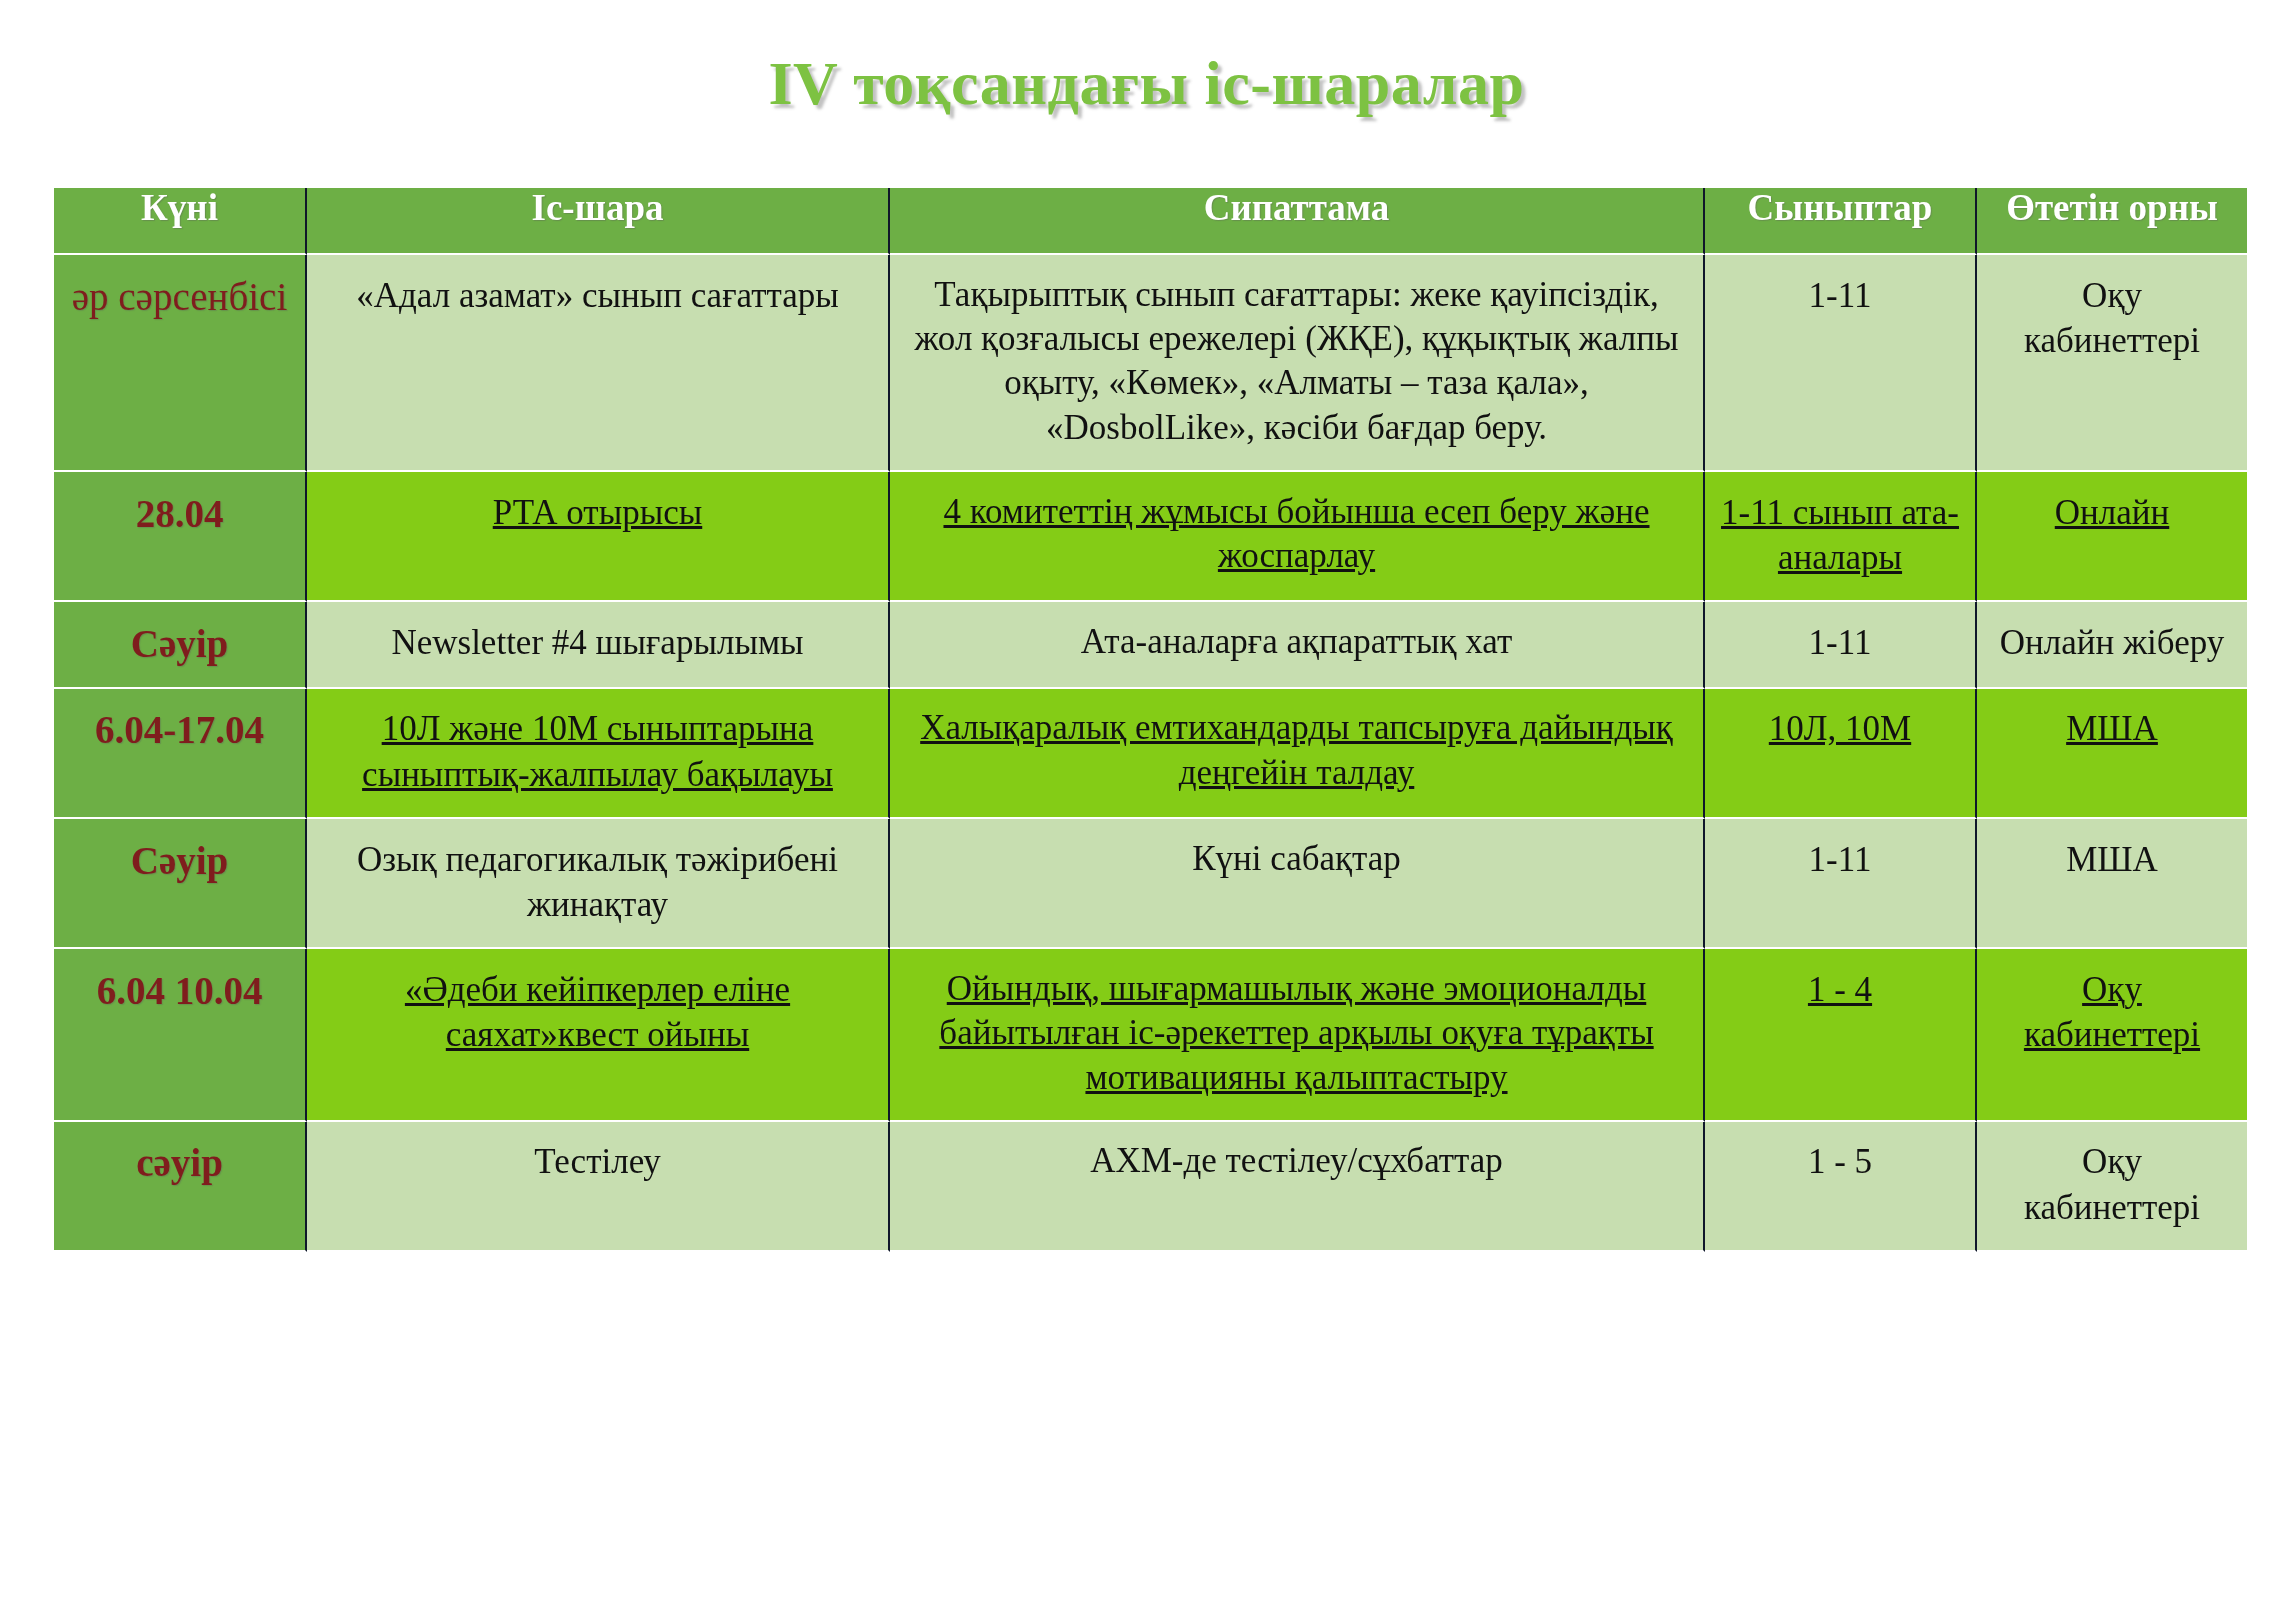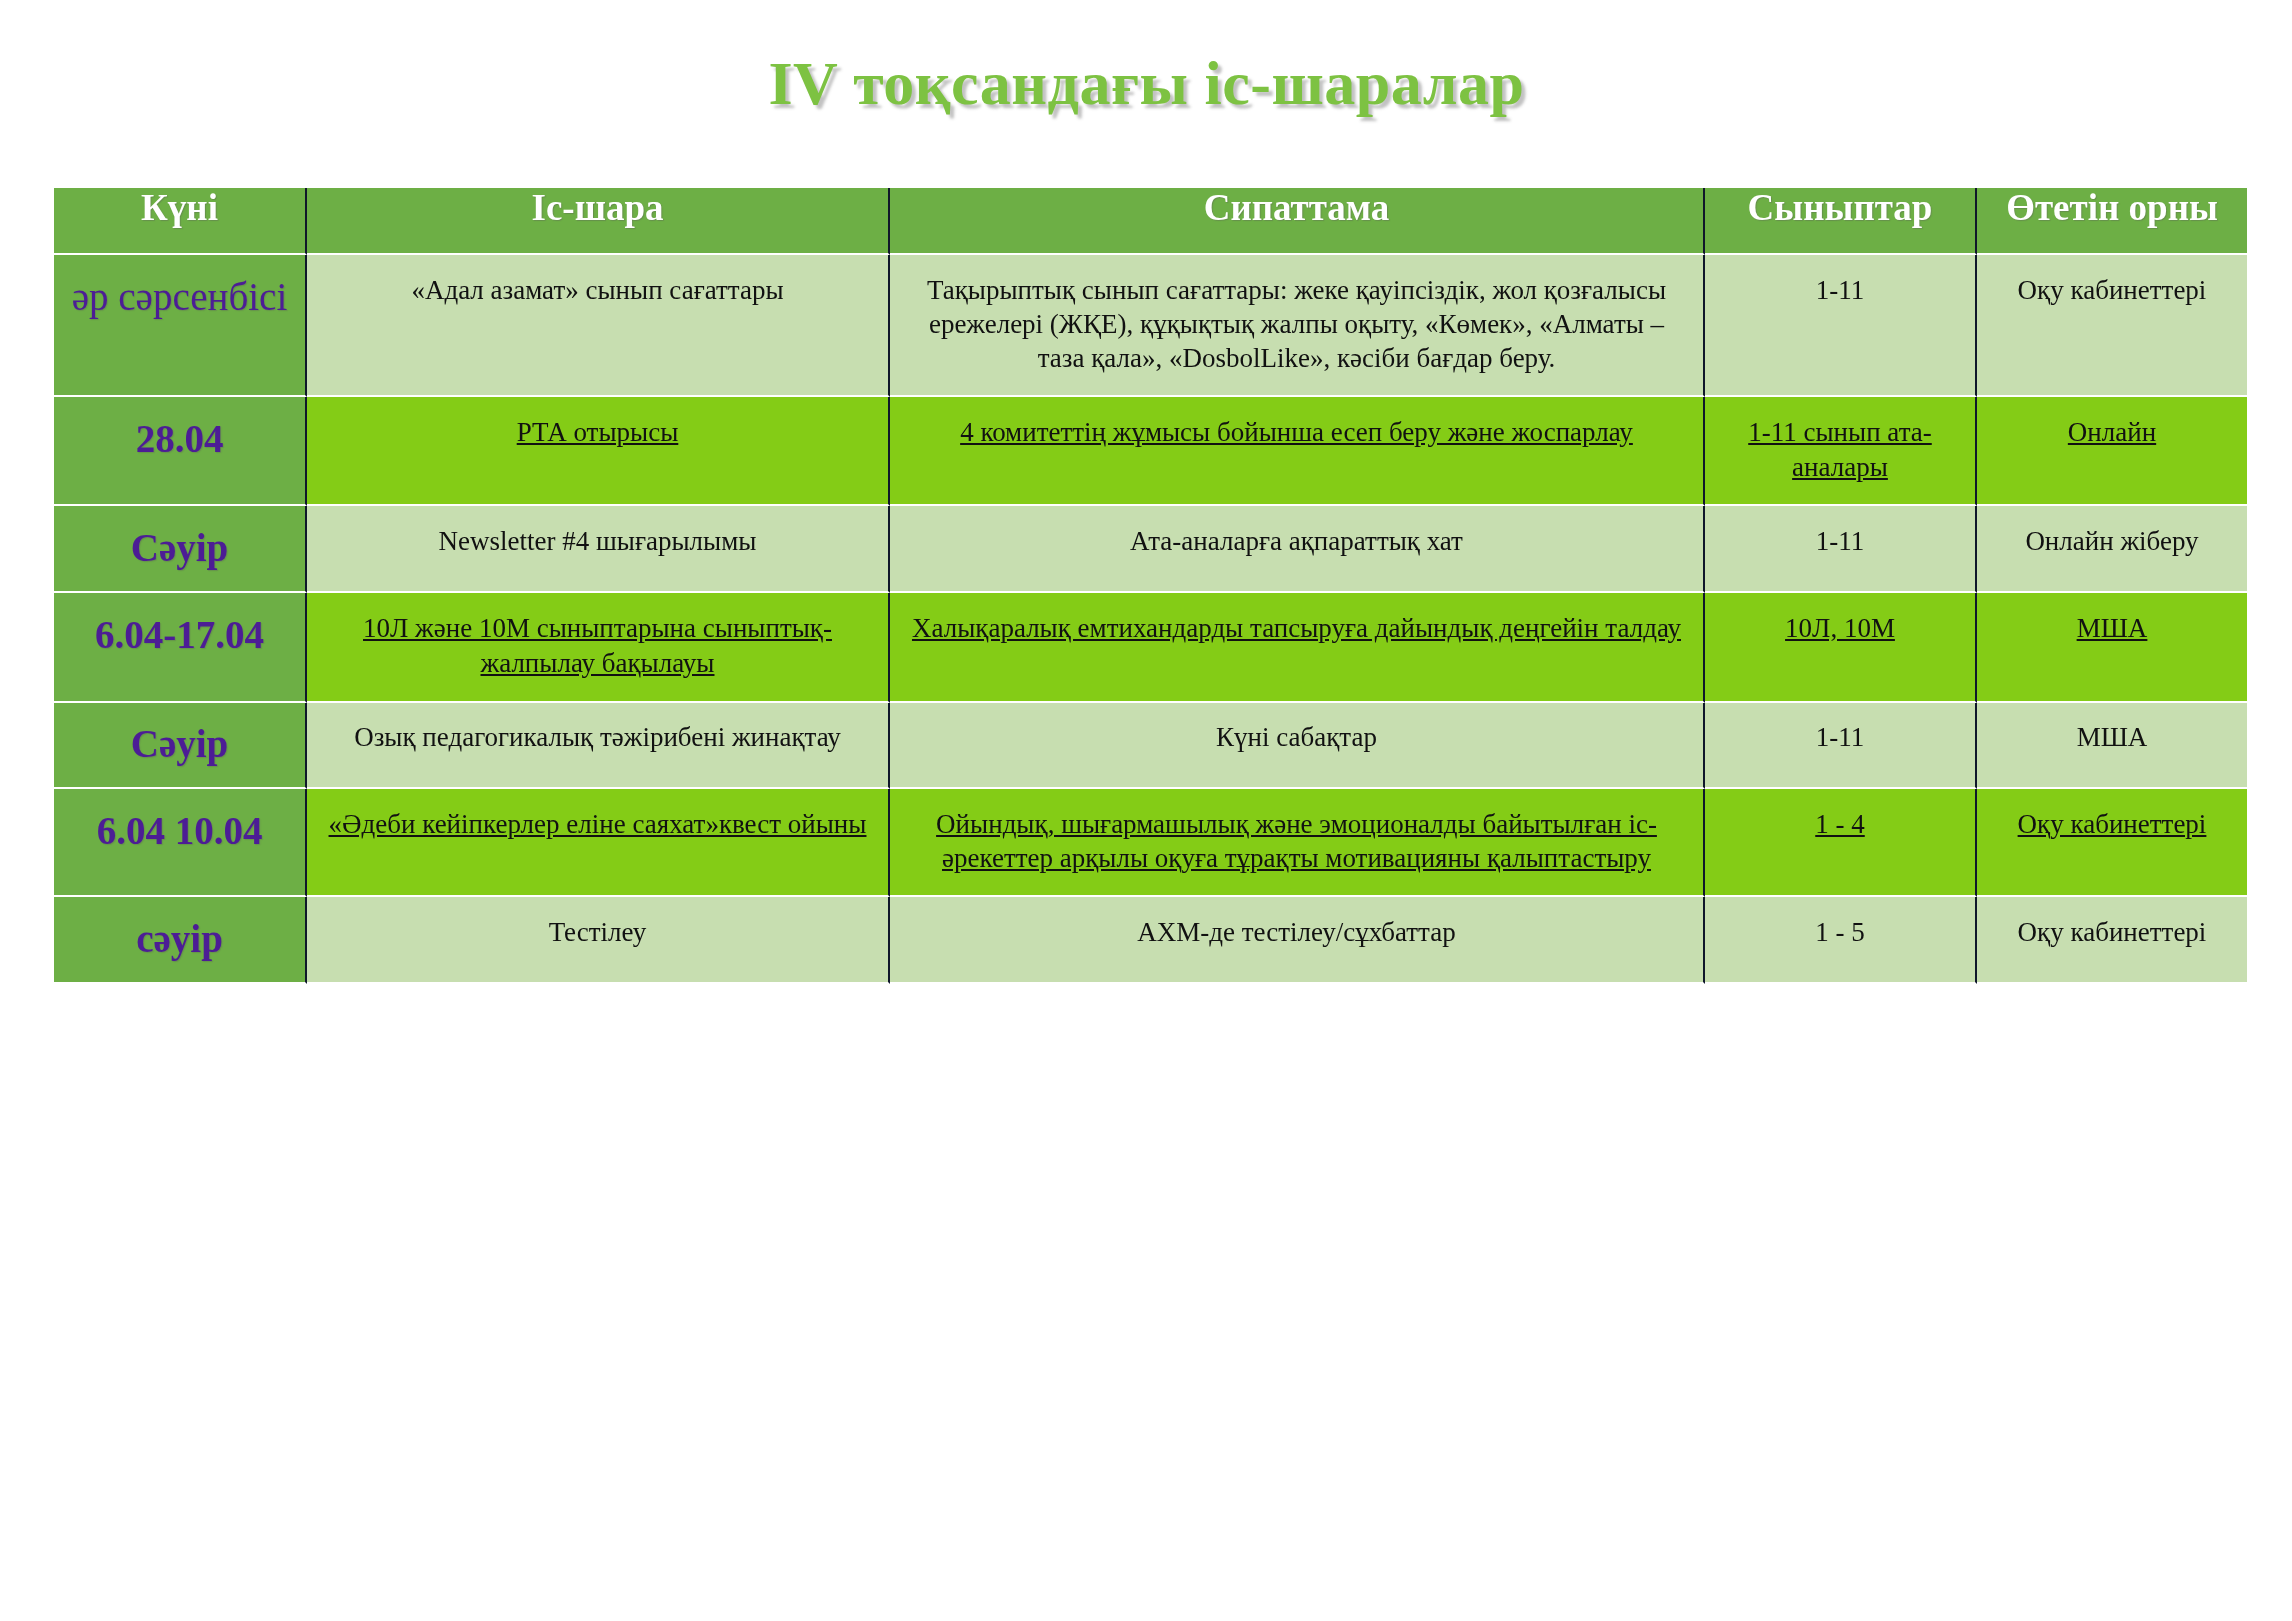--- a/index.html
+++ b/index.html
@@ -74,34 +74,34 @@
     text-align: center;
     height: 65px;
     padding: 8.8px 5.9px 9.8px 5.9px;
     border-bottom: 2.9px solid #ffffff;
     text-shadow: 1px 1px 1px rgba(90,90,90,0.35);
   }
 
   
   td.date-cell {
     background: #6DAF45;
-    color: #4c1d95;
+    color: #7f1d1d;
     text-align: center;
     font-size: 39px;
     line-height: 1.22;
     padding: 17.6px 7.8px 19.6px 7.8px;
     text-shadow: 1px 1px 1px rgba(90,90,90,0.32);
   }
   td.date-cell.bold { font-weight: bold; }
 
   
   td.body-cell {
     color: #111111;
     text-align: center;
-    font-size: 27px;
+    font-size: 35px;
     line-height: 1.30;
     padding: 17.6px 13.7px 19.6px 13.7px;
   }
   tr.band-a td.body-cell { background: #C7DEB0; }
   tr.band-b td.body-cell { background: #84cc16; text-decoration: underline; }
 
   td.body-cell.tight { line-height: 1.27; }
 </style>
 </head>
 <body>

